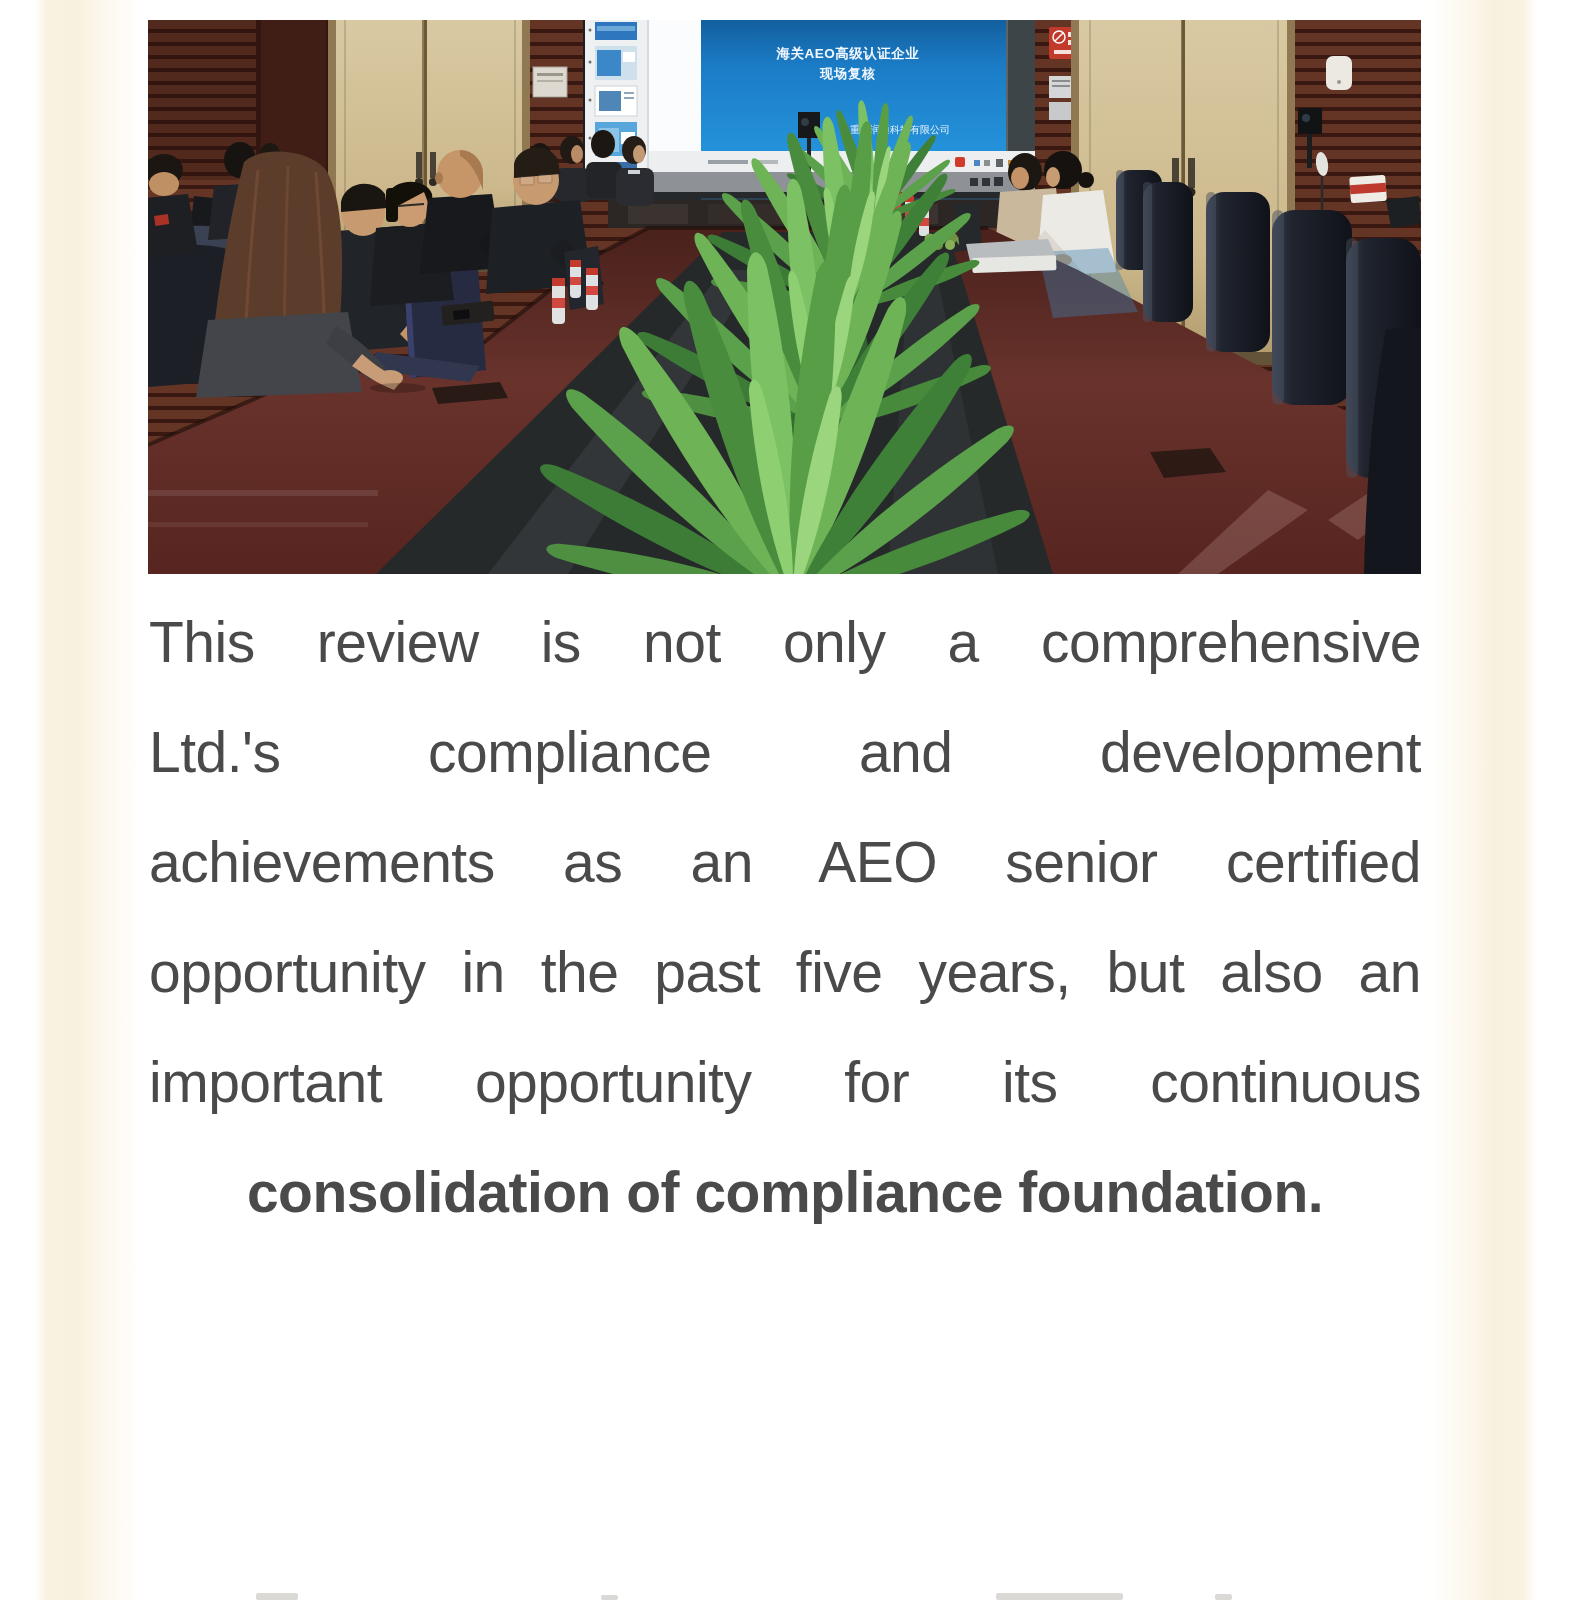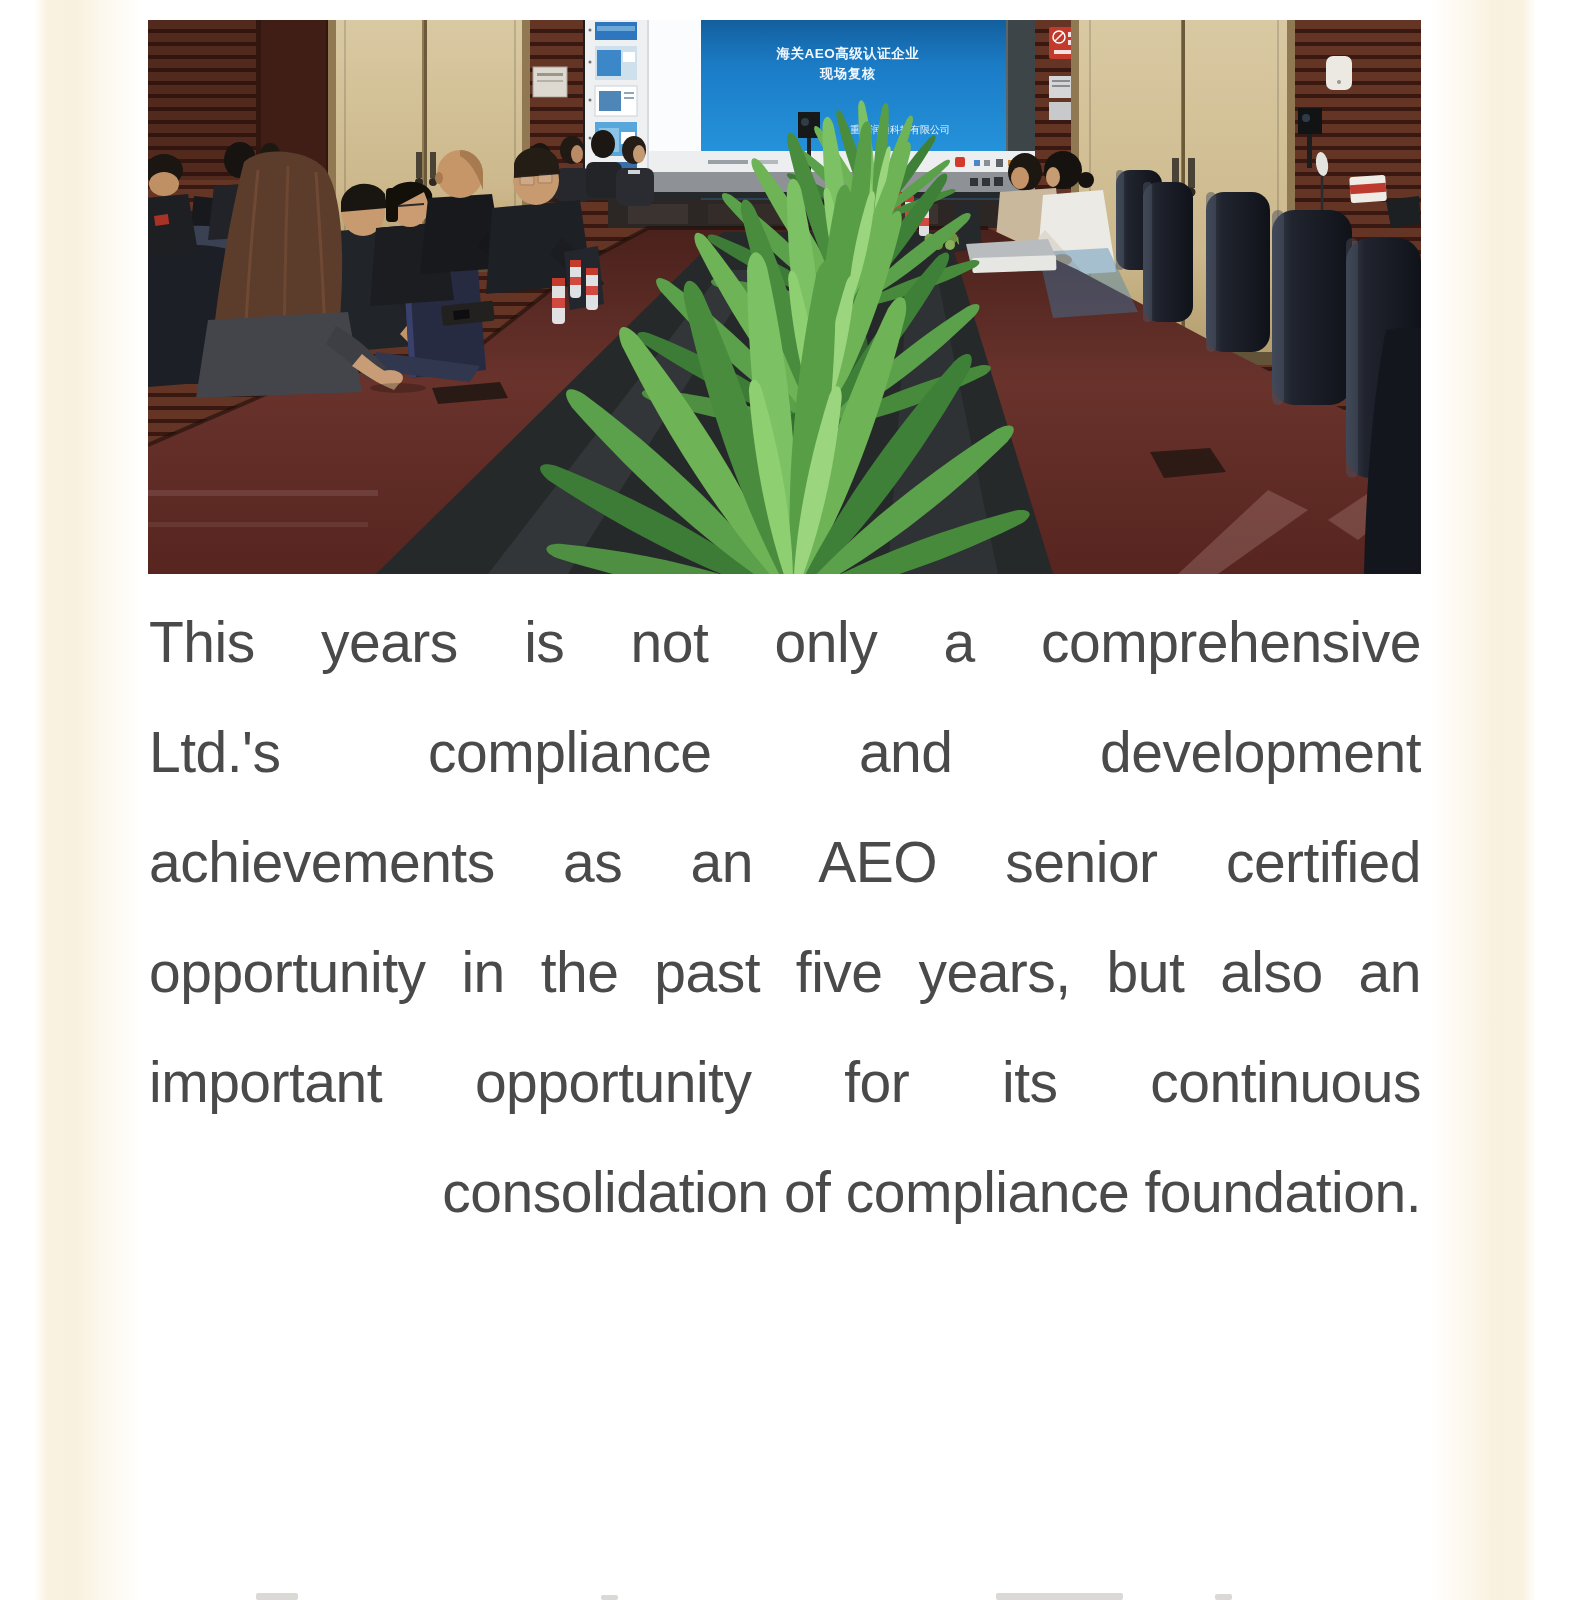--- a/index.html
+++ b/index.html
@@ -19,21 +19,21 @@
     background:#4e241a;
     margin-top:20px;
   }
   .photo-wrap svg{display:block;width:1273px;height:554px;}
   .article{
     position:absolute;left:149px;top:587px;width:1272px;
     color:#4a4a4a;font-size:57px;letter-spacing:-0.5px;
   }
   .jline{height:110px;line-height:110px;text-align:justify;overflow:hidden;}
   .jline::after{content:"";display:inline-block;width:100%;height:0;vertical-align:top;}
-  .jline.last{text-align:right;}
+  .jline.last{text-align:center;font-weight:bold;}
   .jline.last::after{content:none;}
   .peek{position:absolute;left:0;top:0;width:1570px;height:1600px;pointer-events:none;}
   .peek span{position:absolute;background:#cfccc7;border-radius:2px;opacity:.75;display:block;}
 </style>
 </head>
 <body>
 
 <div class="photo-wrap">
 <svg viewBox="0 0 1273 554" xmlns="http://www.w3.org/2000/svg">
   <defs>
@@ -390,21 +390,21 @@
     <use href="#fan" transform="translate(700,290) scale(1.0)"></use>
     <ellipse cx="690" cy="330" rx="30" ry="40" fill="#356f31" opacity="0.8"></ellipse>
     <use href="#fan" transform="translate(672,410) scale(1.3)"></use>
     <ellipse cx="660" cy="440" rx="40" ry="50" fill="#2f6a2d" opacity="0.85"></ellipse>
     <use href="#fan" transform="translate(645,580) scale(1.8)"></use>
   </g>
 </svg>
 </div>
 
 <div class="article">
-  <div class="jline">This years is not only a comprehensive</div>
+  <div class="jline">This review is not only a comprehensive</div>
   <div class="jline">Ltd.'s compliance and development</div>
   <div class="jline">achievements as an AEO senior certified</div>
   <div class="jline">opportunity in the past five years, but also an</div>
   <div class="jline">important opportunity for its continuous</div>
   <div class="jline last">consolidation of compliance foundation.</div>
 </div>
 
 <div class="peek">
   <span style="left:256px;top:1593px;width:42px;height:7px;"></span>
   <span style="left:601px;top:1595px;width:17px;height:5px;"></span>

